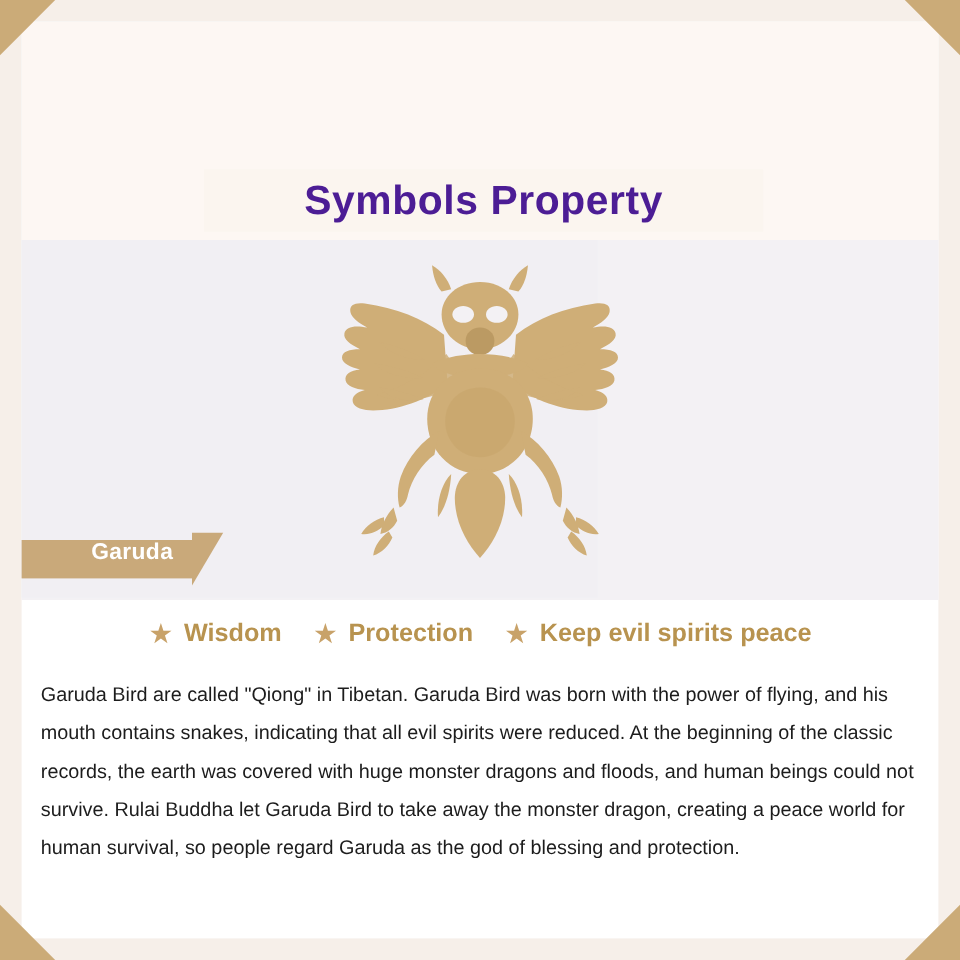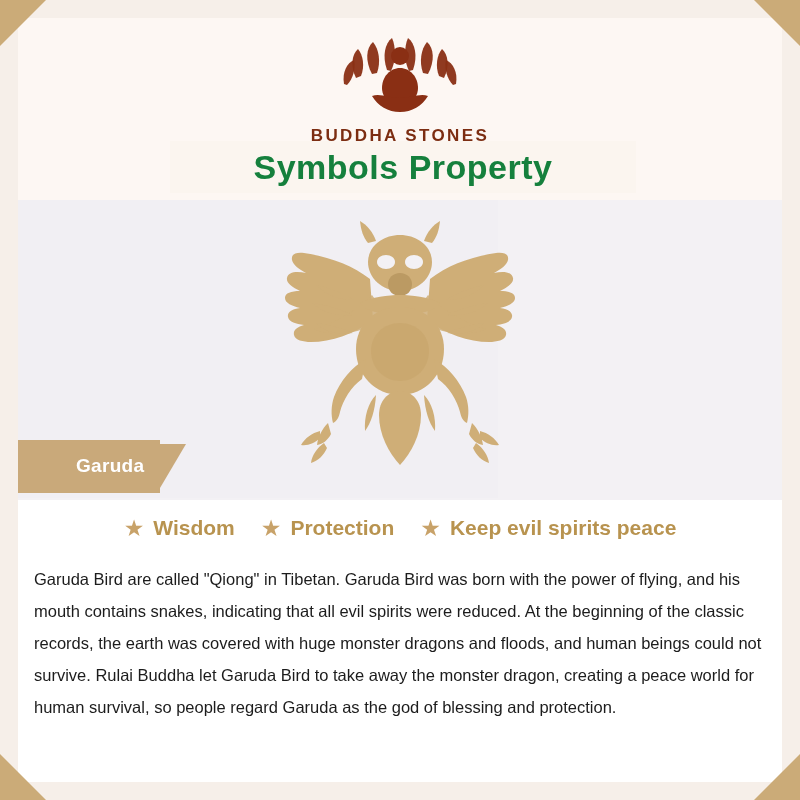--- a/index.html
+++ b/index.html
@@ -121,21 +121,21 @@
     height: 52px;
     background: #fbf5ef;
     z-index: 9;
     display: flex;
     align-items: center;
     justify-content: center;
   }
   .title-text {
     font-size: 34px;
     font-weight: bold;
-    color: #15803d;
+    color: #4c1d95;
     letter-spacing: 0.5px;
   }
 
   
   .garuda-wrap {
     position: absolute;
     left: 0;
     top: 196px;
     width: 800px;
     height: 310px;
@@ -150,23 +150,22 @@
     position: absolute;
     left: 18px;
     top: 444px;
     height: 44px;
     z-index: 12;
     display: flex;
     align-items: center;
   }
   .ribbon-body {
     background: #c9a97a;
-    height: 53px;
-    display: flex;
-    align-items: center;
+    height: 32px;
+    display: flex;
     padding-left: 58px;
     padding-right: 16px;
   }
   .ribbon-label {
     color: #ffffff;
     font-size: 19px;
     font-weight: bold;
     letter-spacing: 0.3px;
   }
   .ribbon-tail {
@@ -227,43 +226,20 @@
   <div class="corner tl"></div>
   <div class="corner tr"></div>
   <div class="corner bl"></div>
   <div class="corner br"></div>
 
   <div class="card"></div>
   <div class="tint-block2"></div>
   <div class="tint-block"></div>
   <div class="tint-white-top"></div>
 
-  <div class="logo-wrap">
-    <span class="logo-mark">
-      <svg width="160" height="92" viewBox="0 0 160 92" xmlns="http://www.w3.org/2000/svg">
-        <g fill="#8a2f14">
-
-          <path d="M36 52c-6-12-4-24 2-29 5 6 7 17 3 27z" opacity="0.95"></path>
-          <path d="M24 58c-2-12 3-21 10-24 2 8-1 19-7 25z" opacity="0.95"></path>
-          <path d="M52 48c-7-13-6-26 1-32 6 7 8 20 4 31z" opacity="0.95"></path>
-          <path d="M67 44c-5-14-2-27 5-32 4 9 4 23-1 33z" opacity="0.95"></path>
-
-          <path d="M124 52c6-12 4-24-2-29-5 6-7 17-3 27z" opacity="0.95"></path>
-          <path d="M136 58c2-12-3-21-10-24-2 8 1 19 7 25z" opacity="0.95"></path>
-          <path d="M108 48c7-13 6-26-1-32-6 7-8 20-4 31z" opacity="0.95"></path>
-          <path d="M93 44c5-14 2-27-5-32-4 9-4 23 1 33z" opacity="0.95"></path>
-
-          <circle cx="80" cy="30" r="9"></circle>
-          <path d="M80 42c-10 0-18 9-18 20 0 7 4 13 10 16h16c6-3 10-9 10-16 0-11-8-20-18-20z"></path>
-          <path d="M52 70c6 10 16 16 28 16s22-6 28-16c-8-3-17 2-28 2s-20-5-28-2z"></path>
-        </g>
-      </svg>
-    </span>
-    <div class="brand-name">BUDDHA STONES</div>
-  </div>
 
   <div class="title-band">
     <div class="title-text">Symbols Property</div>
   </div>
 
   <div class="garuda-wrap">
     <span>
       <svg width="360" height="300" viewBox="0 0 360 300" xmlns="http://www.w3.org/2000/svg">
         <g fill="#cfae77">
 

